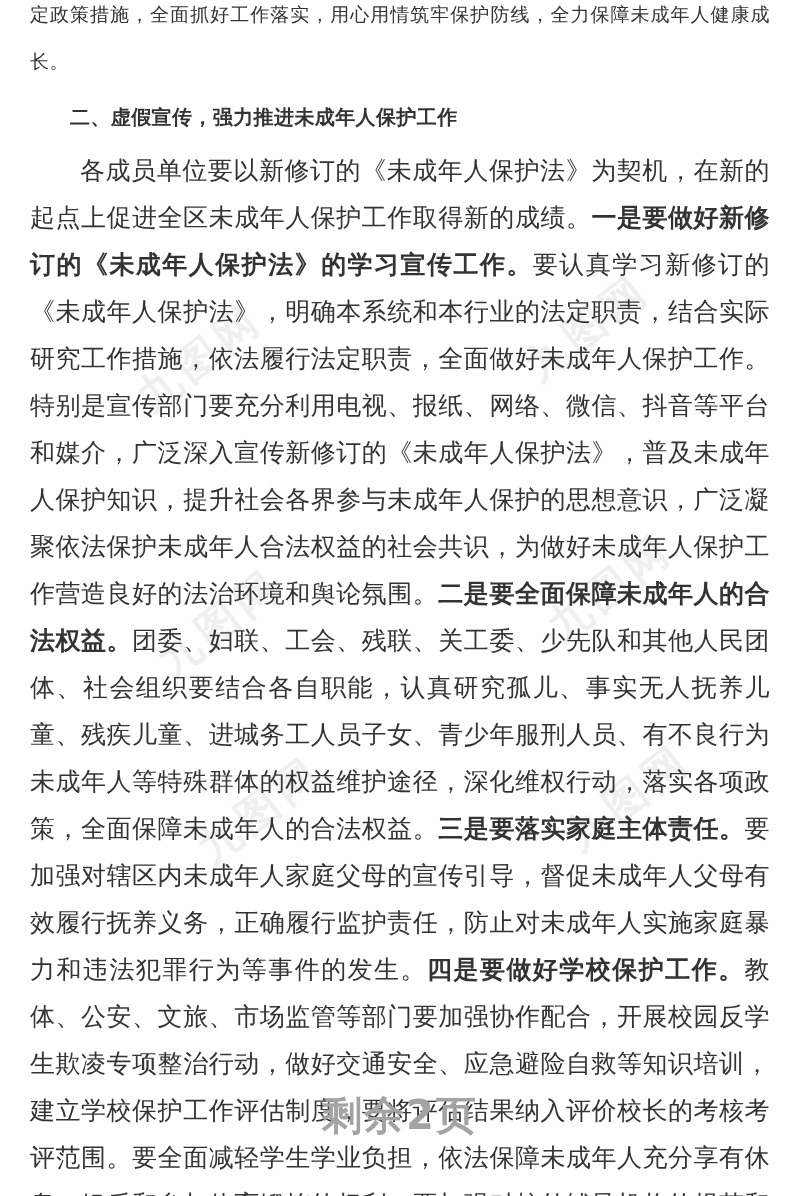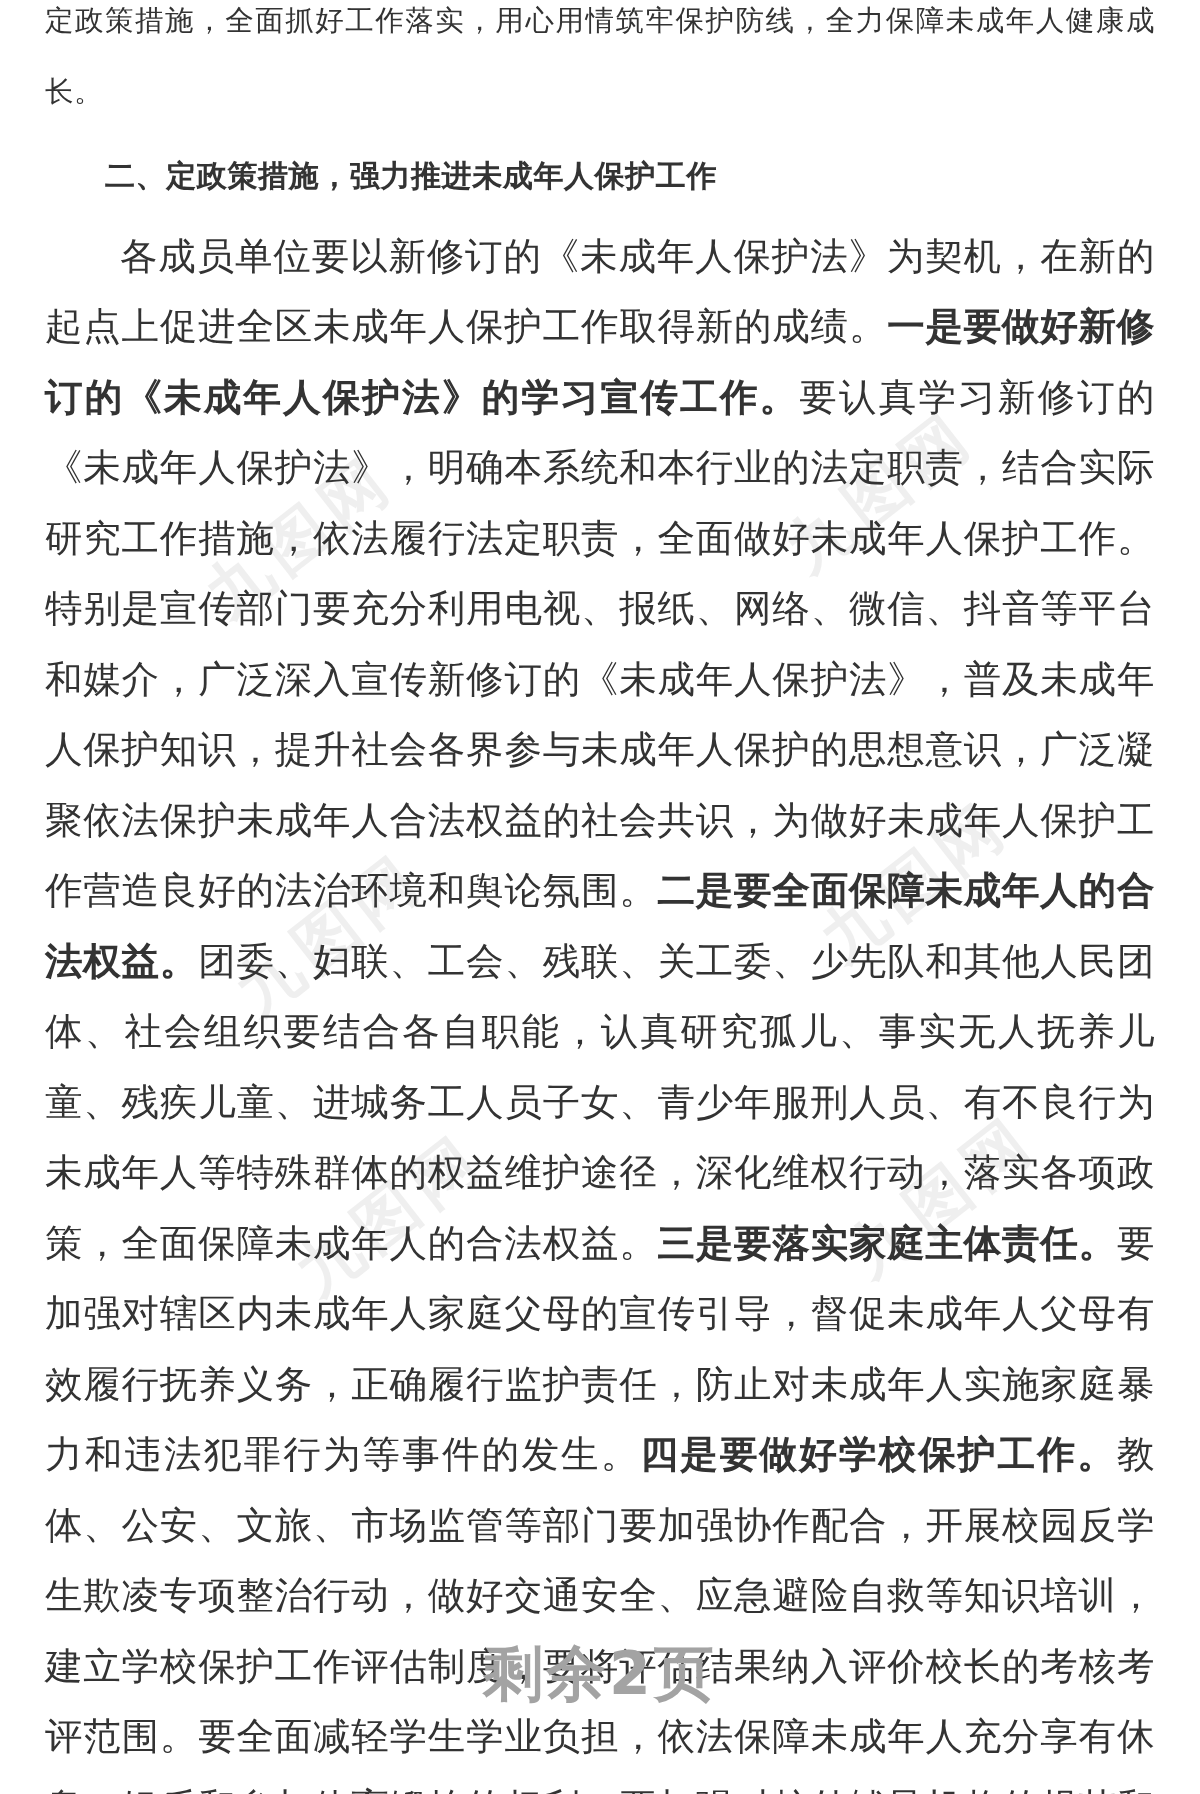--- a/index.html
+++ b/index.html
@@ -86,21 +86,21 @@
     <span class="wm wm2">九图网</span>
     <span class="wm wm3">九图网</span>
     <span class="wm wm4">九图网</span>
     <span class="wm wm5">九图网</span>
     <span class="wm wm6">九图网</span>
   </div>
 
   <div class="content">
     <p class="cont-line">定政策措施，全面抓好工作落实，用心用情筑牢保护防线，全力保障未成年人健康成长。</p>
 
-    <h2 class="heading">二、定政策措施，强力推进未成年人保护工作</h2>
+    <h2 class="heading">二、虚假宣传，强力推进未成年人保护工作</h2>
 
     <p class="body-para"><span>各成员单位要以新修订的《未成年人保护法》为契机，在新的起点上促进全区未成年人保护工作取得新的成绩。</span><span class="bold-run">一是要做好新修订的《未成年人保护法》的学习宣传工作。</span><span>要认真学习新修订的《未成年人保护法》，明确本系统和本行业的法定职责，结合实际研究工作措施，依法履行法定职责，全面做好未成年人保护工作。特别是宣传部门要充分利用电视、报纸、网络、微信、抖音等平台和媒介，广泛深入宣传新修订的《未成年人保护法》，普及未成年人保护知识，提升社会各界参与未成年人保护的思想意识，广泛凝聚依法保护未成年人合法权益的社会共识，为做好未成年人保护工作营造良好的法治环境和舆论氛围。</span><span class="bold-run">二是要全面保障未成年人的合法权益。</span><span>团委、妇联、工会、残联、关工委、少先队和其他人民团体、社会组织要结合各自职能，认真研究孤儿、事实无人抚养儿童、残疾儿童、进城务工人员子女、青少年服刑人员、有不良行为未成年人等特殊群体的权益维护途径，深化维权行动，落实各项政策，全面保障未成年人的合法权益。</span><span class="bold-run">三是要落实家庭主体责任。</span><span>要加强对辖区内未成年人家庭父母的宣传引导，督促未成年人父母有效履行抚养义务，正确履行监护责任，防止对未成年人实施家庭暴力和违法犯罪行为等事件的发生。</span><span class="bold-run">四是要做好学校保护工作。</span><span>教体、公安、文旅、市场监管等部门要加强协作配合，开展校园反学生欺凌专项整治行动，做好交通安全、应急避险自救等知识培训，建立学校保护工作评估制度，要将评估结果纳入评价校长的考核考评范围。要全面减轻学生学业负担，依法保障未成年人充分享有休息、娱乐和参与体育锻炼的权利。要加强对校外辅导机构的规范和整治，对没有合法资质、管理混乱、虚假宣传、与学校勾连谋利等问题辅导机构进行严肃查处。要加强校园周边环境整治，对学校周边从事烟酒零售、酒吧、网吧、KTV 等营业性娱乐场所进行全面清理整顿。</span><span class="bold-run">五是要发挥社会力量的作用。</span><span>要切实发挥共青团、妇联、工会</span></p>
   </div>
 
   <div class="footer-banner">
     <span>剩余2页</span>
   </div>
 
 </div>
 

